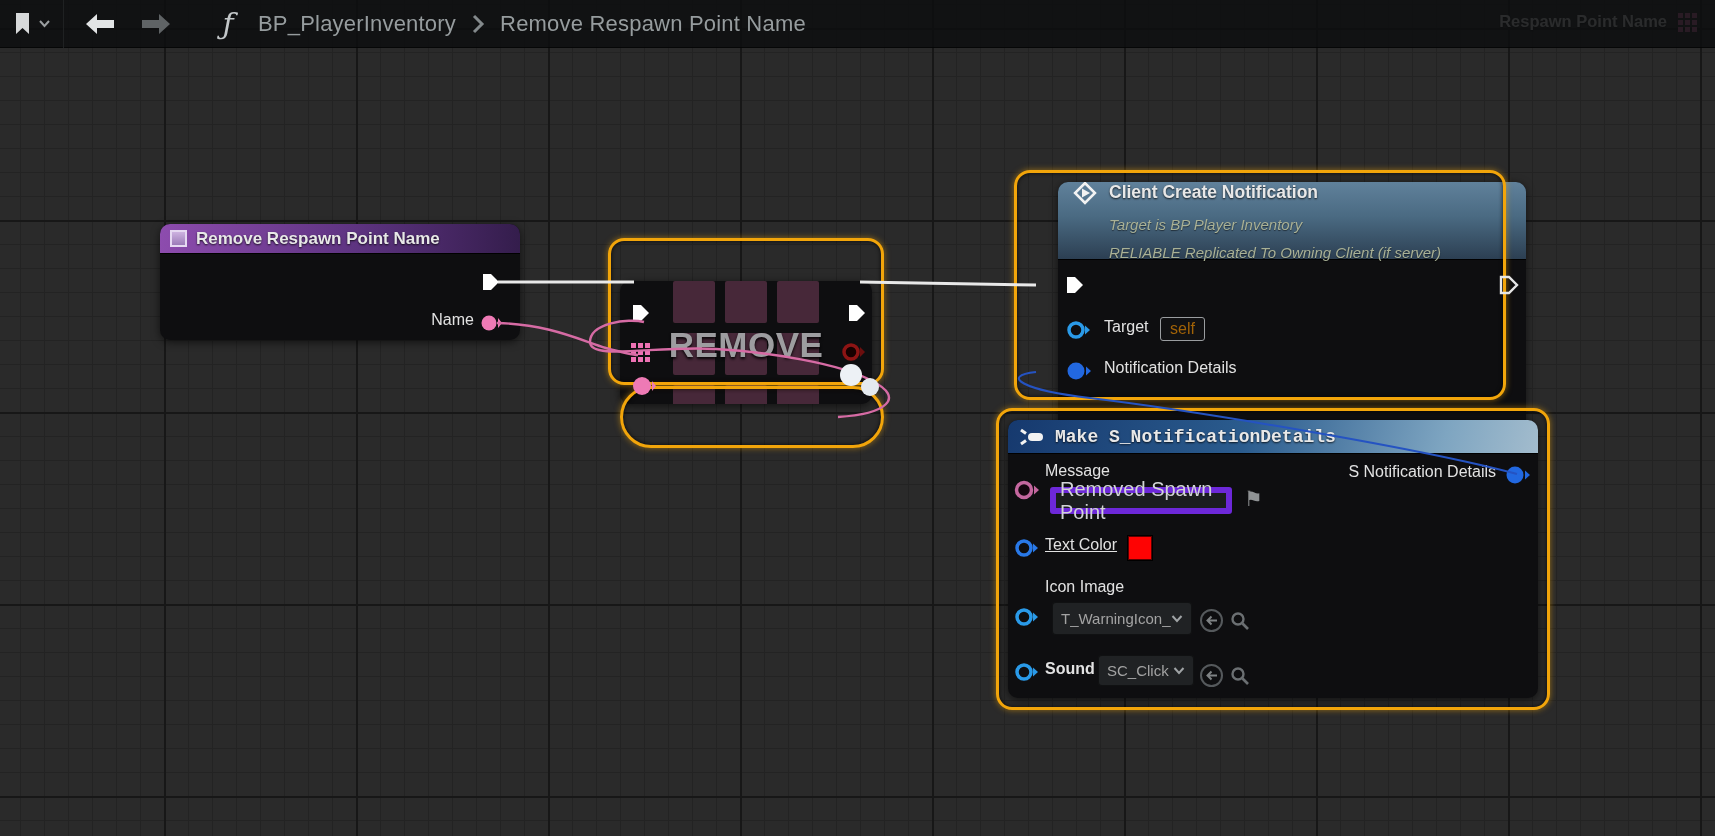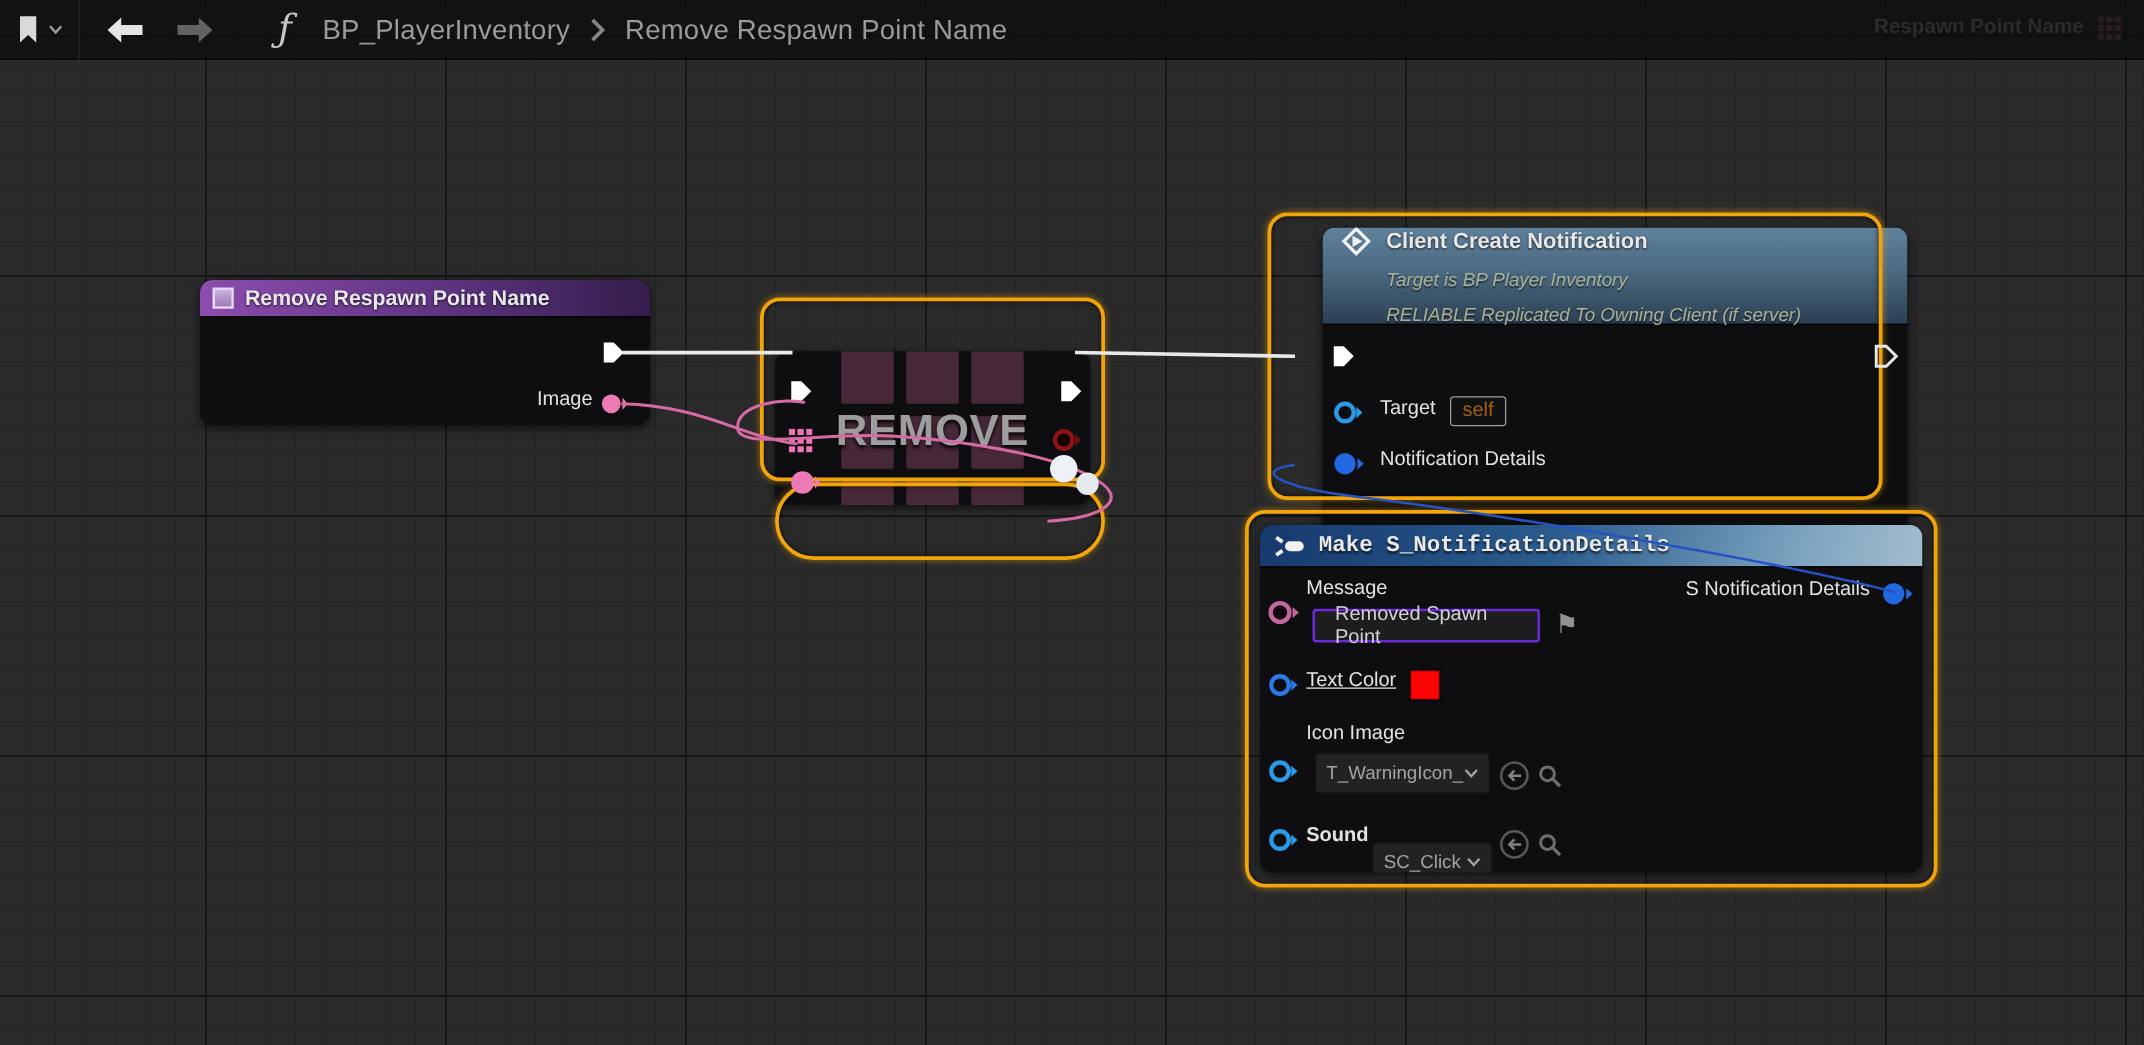--- a/index.html
+++ b/index.html
@@ -86,22 +86,22 @@
   .self-box { position:absolute; left:102px; top:135px; padding:2px 9px; border:1px solid #9a9da0;
     border-radius:3px; color:#a16207; font-size:16px; background:rgba(20,20,22,.5); z-index:4; }
 
   
   #ring-make { left:996px; top:408px; width:554px; height:302px; }
   #node-make { left:1008px; top:420px; width:530px; height:278px; }
   #make-header { height:34px;
     background:linear-gradient(105deg,#16396e 0%,#2b5c8e 45%,#7ea5c1 82%,#a3bccd 100%);
     border-bottom:1px solid #000; }
   #node-make .node-title { font-size:18px;font-family:Liberation Mono, monospace; }
-  .field-box { position:absolute; background:#1b1d1f; border:2px solid #6d28d9; border-radius:3px;
-    color:#d2d4d6; font-size:16px; padding:0 16px; display:flex; align-items:center; z-index:4; }
+  .field-box { position:absolute; background:#1b1d1f; border:6px solid #6d28d9; border-radius:3px;
+    color:#d2d4d6; font-size:20px; padding:0 4px; display:flex; align-items:center; z-index:4; }
   .dropdown { position:absolute; background:#202224; border-radius:4px; color:#a3a3a3; font-size:15px;
     display:flex; align-items:center; justify-content:space-between; padding:0 9px; z-index:4;
     box-shadow:inset 0 0 0 1px rgba(0,0,0,.5); cursor:pointer; }
   .round-btn { position:absolute; width:23px; height:23px; border-radius:50%; z-index:4; cursor:pointer;
     display:flex; align-items:center; justify-content:center; }
   .color-swatch { position:absolute; left:120px; top:116px; width:24px; height:24px;
     background:#fe0303; border:1px solid #5a0000; box-shadow:0 0 0 1px #000; z-index:4; cursor:pointer; }
   .flag-glyph { position:absolute; color:#8f9294; font-size:21px; z-index:4; }
 
   
@@ -154,21 +154,21 @@
   </div>
 
   <div class="node-body" id="node-event">
     <div class="node-header">
       <span class="event-glyph"></span>
       <span class="node-title" style="font-size:17px">Remove Respawn Point Name</span>
     </div>
     <svg class="pin" style="left:320px; top:47px" width="22" height="22">
       <path d="M3 3 h8 l8 8 -8 8 h-8 z" fill="#ffffff"></path>
     </svg>
-    <span class="pin-label" style="right: 46px; top: 89px; transform: translateY(-2px);">Image</span>
+    <span class="pin-label" style="right: 46px; top: 89px; transform: translateY(-2px);">Name</span>
     <svg class="pin" style="left:320px; top:89px" width="22" height="20">
       <circle cx="9" cy="10" r="7.5" fill="#ee7ab5"></circle>
       <path d="M18 5 l4 5 -4 5 z" fill="#ee7ab5"></path>
     </svg>
   </div>
 
   <div class="sel-ring" id="ring-remove"></div>
   <div class="node-body" id="node-remove">
     <div class="remove-watermark">
       <div></div>
@@ -314,21 +314,21 @@
         <circle cx="8" cy="8" r="5.5" fill="none" stroke="#6b6f72" stroke-width="2.4"></circle>
         <line x1="12.5" y1="12.5" x2="18" y2="18" stroke="#6b6f72" stroke-width="2.6"></line>
       </svg>
     </div>
 
     <svg class="pin" style="left:6px; top:242px" width="26" height="20">
       <circle cx="10" cy="10" r="7" fill="none" stroke="#2a9ae8" stroke-width="3.5"></circle>
       <path d="M19 5.5 l5 4.5 -5 4.5 z" fill="#2a9ae8"></path>
     </svg>
     <span class="pin-label" style="left: 37px; top: 242px; font-weight: bold; transform: translateY(-2px);">Sound</span>
-    <div class="dropdown" style="left:90px; top:254px; width:96px; height:31px">
+    <div class="dropdown" style="left:90px; top:235px; width:96px; height:31px">
       <span>SC_Click</span>
       <svg width="12" height="9">
         <polyline points="1.5,2 6,7 10.5,2" fill="none" stroke="#9fa3a5" stroke-width="2"></polyline>
       </svg>
     </div>
     <div class="round-btn" style="left:192px; top:244px; border:2px solid #55595c">
       <svg width="13" height="11">
           <path d="M12 5.5 H3 M6.5 1.5 L2.5 5.5 L6.5 9.5" fill="none" stroke="#7e8284" stroke-width="2"></path>
         </svg>
     </div>

